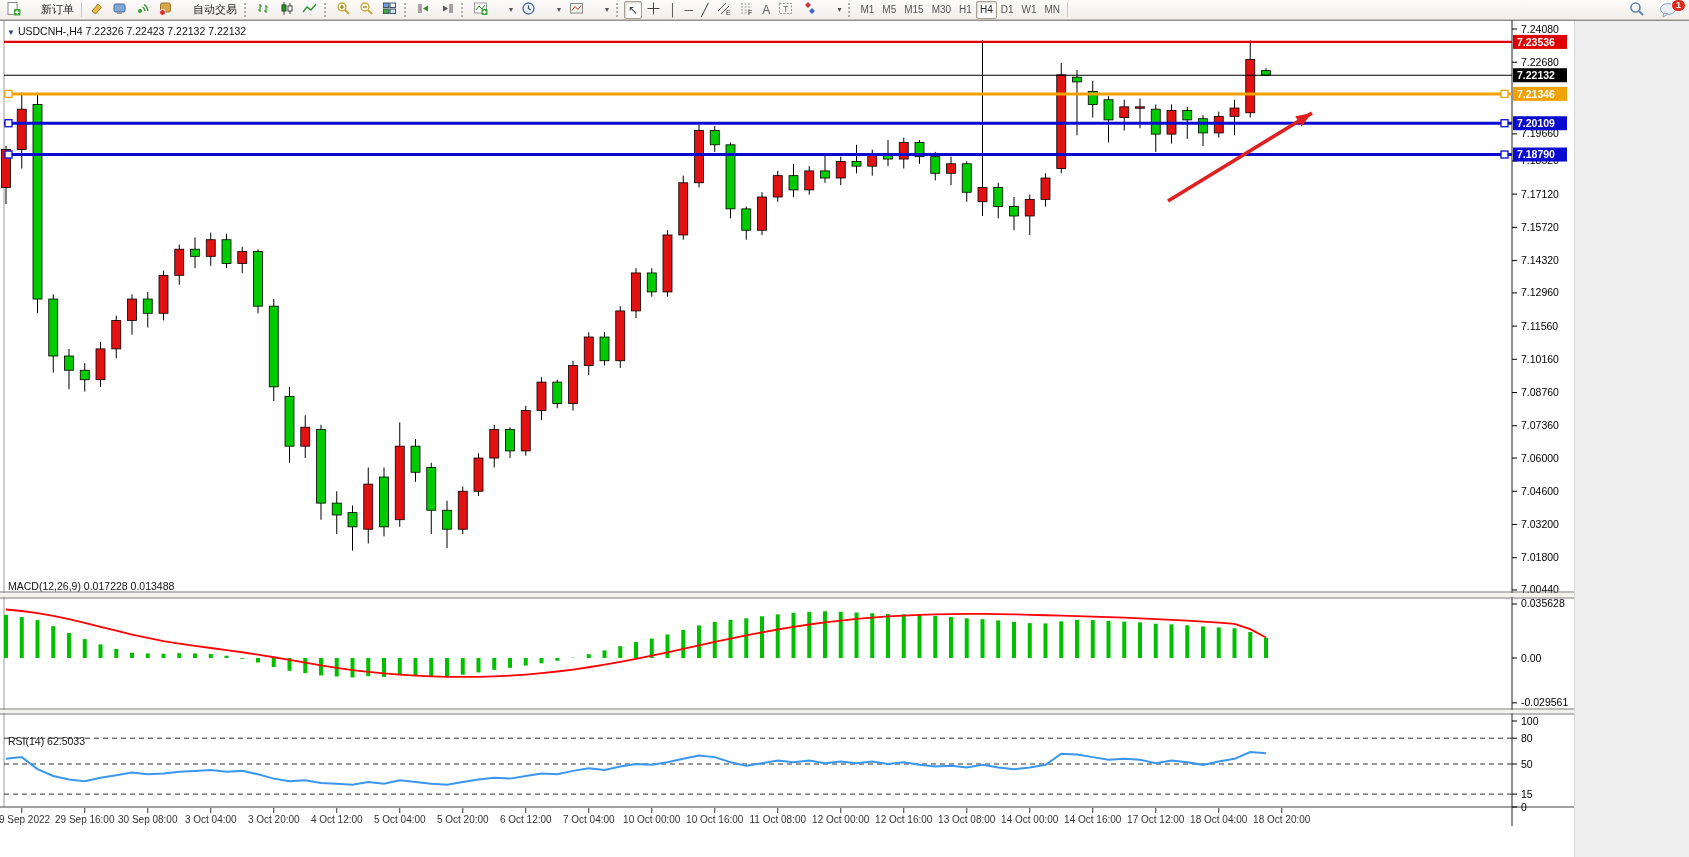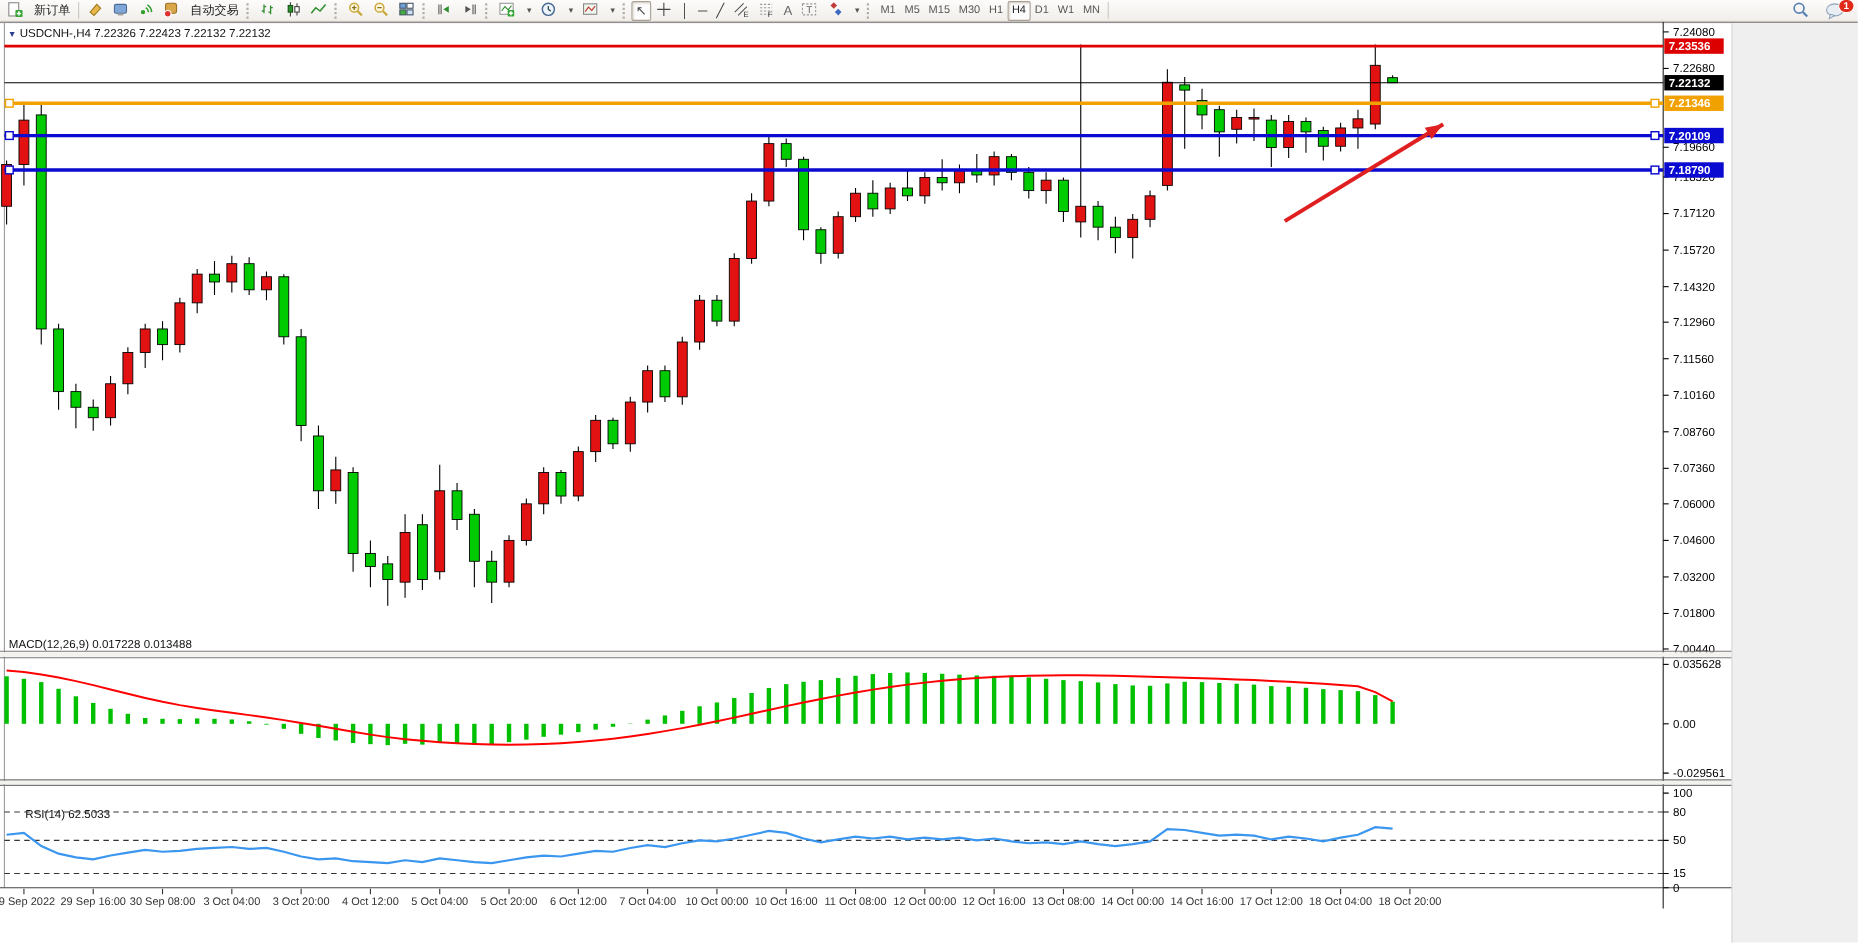--- a/index.html
+++ b/index.html
@@ -1,19 +1,19 @@
 <!DOCTYPE html>
 <html><head>
 <meta charset="utf-8">
 <style>
   html,body{margin:0;padding:0;background:#fff;}
   .app{position:relative;width:1689px;height:857px;overflow:hidden;font-family:"Liberation Sans",sans-serif;background:#fff;}
   
   .toolbar{position:absolute;left:0;top:0;width:1689px;height:20px;background:linear-gradient(#fdfcfb,#f1eeea);border-bottom:1px solid #c6c2bb;display:flex;align-items:center;padding-left:2px;box-sizing:border-box;z-index:5;}
-  .tb{height:18px;border:1px solid transparent;background:transparent;display:inline-flex;align-items:center;gap:10px;padding:0 3px;font:11px "Liberation Sans",sans-serif;color:#333;cursor:default;border-radius:2px;}
+  .tb{height:18px;border:1px solid transparent;background:transparent;display:inline-flex;align-items:center;gap:20px;padding:0 3px;font:11px "Liberation Sans",sans-serif;color:#333;cursor:default;border-radius:2px;}
   .tb.active{background:#fdfdfd;border-color:#a89f93;box-shadow:inset 1px 1px 2px #d8d2c8;}
   .tb .lbl{font-size:11px;color:#222;}
   .tf .lbl{color:#555;font-size:10px;}
   .sep{width:1px;height:15px;background:#cbc7c1;margin:0 3px;}
   .grip{width:3px;height:14px;border-left:2px dotted #b3aea6;margin:0 3px;}
   .glyph{font-size:12px;line-height:12px;color:#444;}
   .caret{font-size:8px;color:#555;margin-left:1px;}
   .tb-right{position:absolute;right:8px;top:1px;display:flex;align-items:center;gap:6px;}
   .badge{position:absolute;top:-3px;right:-6px;background:#e02a1a;color:#fff;font:bold 9px "Liberation Sans",sans-serif;border-radius:7px;padding:0 4px;height:11px;line-height:11px;border:1px solid #fff;}
   .bubble-wrap{position:relative;display:inline-block;}
@@ -231,21 +231,21 @@
             </svg></span>
         <span class="badge">1</span>
       </button>
     </div>
   </div>
 
   <div class="chart-area">
     <div class="right-fill"></div>
     <div class="overlay-label" style="left:7px;top:4px;"><span class="title-marker">▼</span><span>USDCNH-,H4 7.22326 7.22423 7.22132 7.22132</span></div>
     <div class="overlay-label" style="left:8px;top:559px;">MACD(12,26,9) 0.017228 0.013488</div>
-    <div class="overlay-label" style="left:23px;top:714px;">RSI(14) 62.5033</div>
+    <div class="overlay-label" style="left:8px;top:714px;">RSI(14) 62.5033</div>
   </div>
 
   <svg id="cv">
       <g>
         <line x1="0" y1="22" x2="1574" y2="22" stroke="#8a8a8a"></line>
         <line x1="4" y1="22" x2="4" y2="827" stroke="#9a9a9a"></line>
         <line x1="1512" y1="22" x2="1512" y2="846" stroke="#222"></line>
       </g>
       <g>
         <line x1="6" y1="165.98890000000134" x2="6" y2="224.12740000000073" stroke="#000" stroke-width="1"></line>

